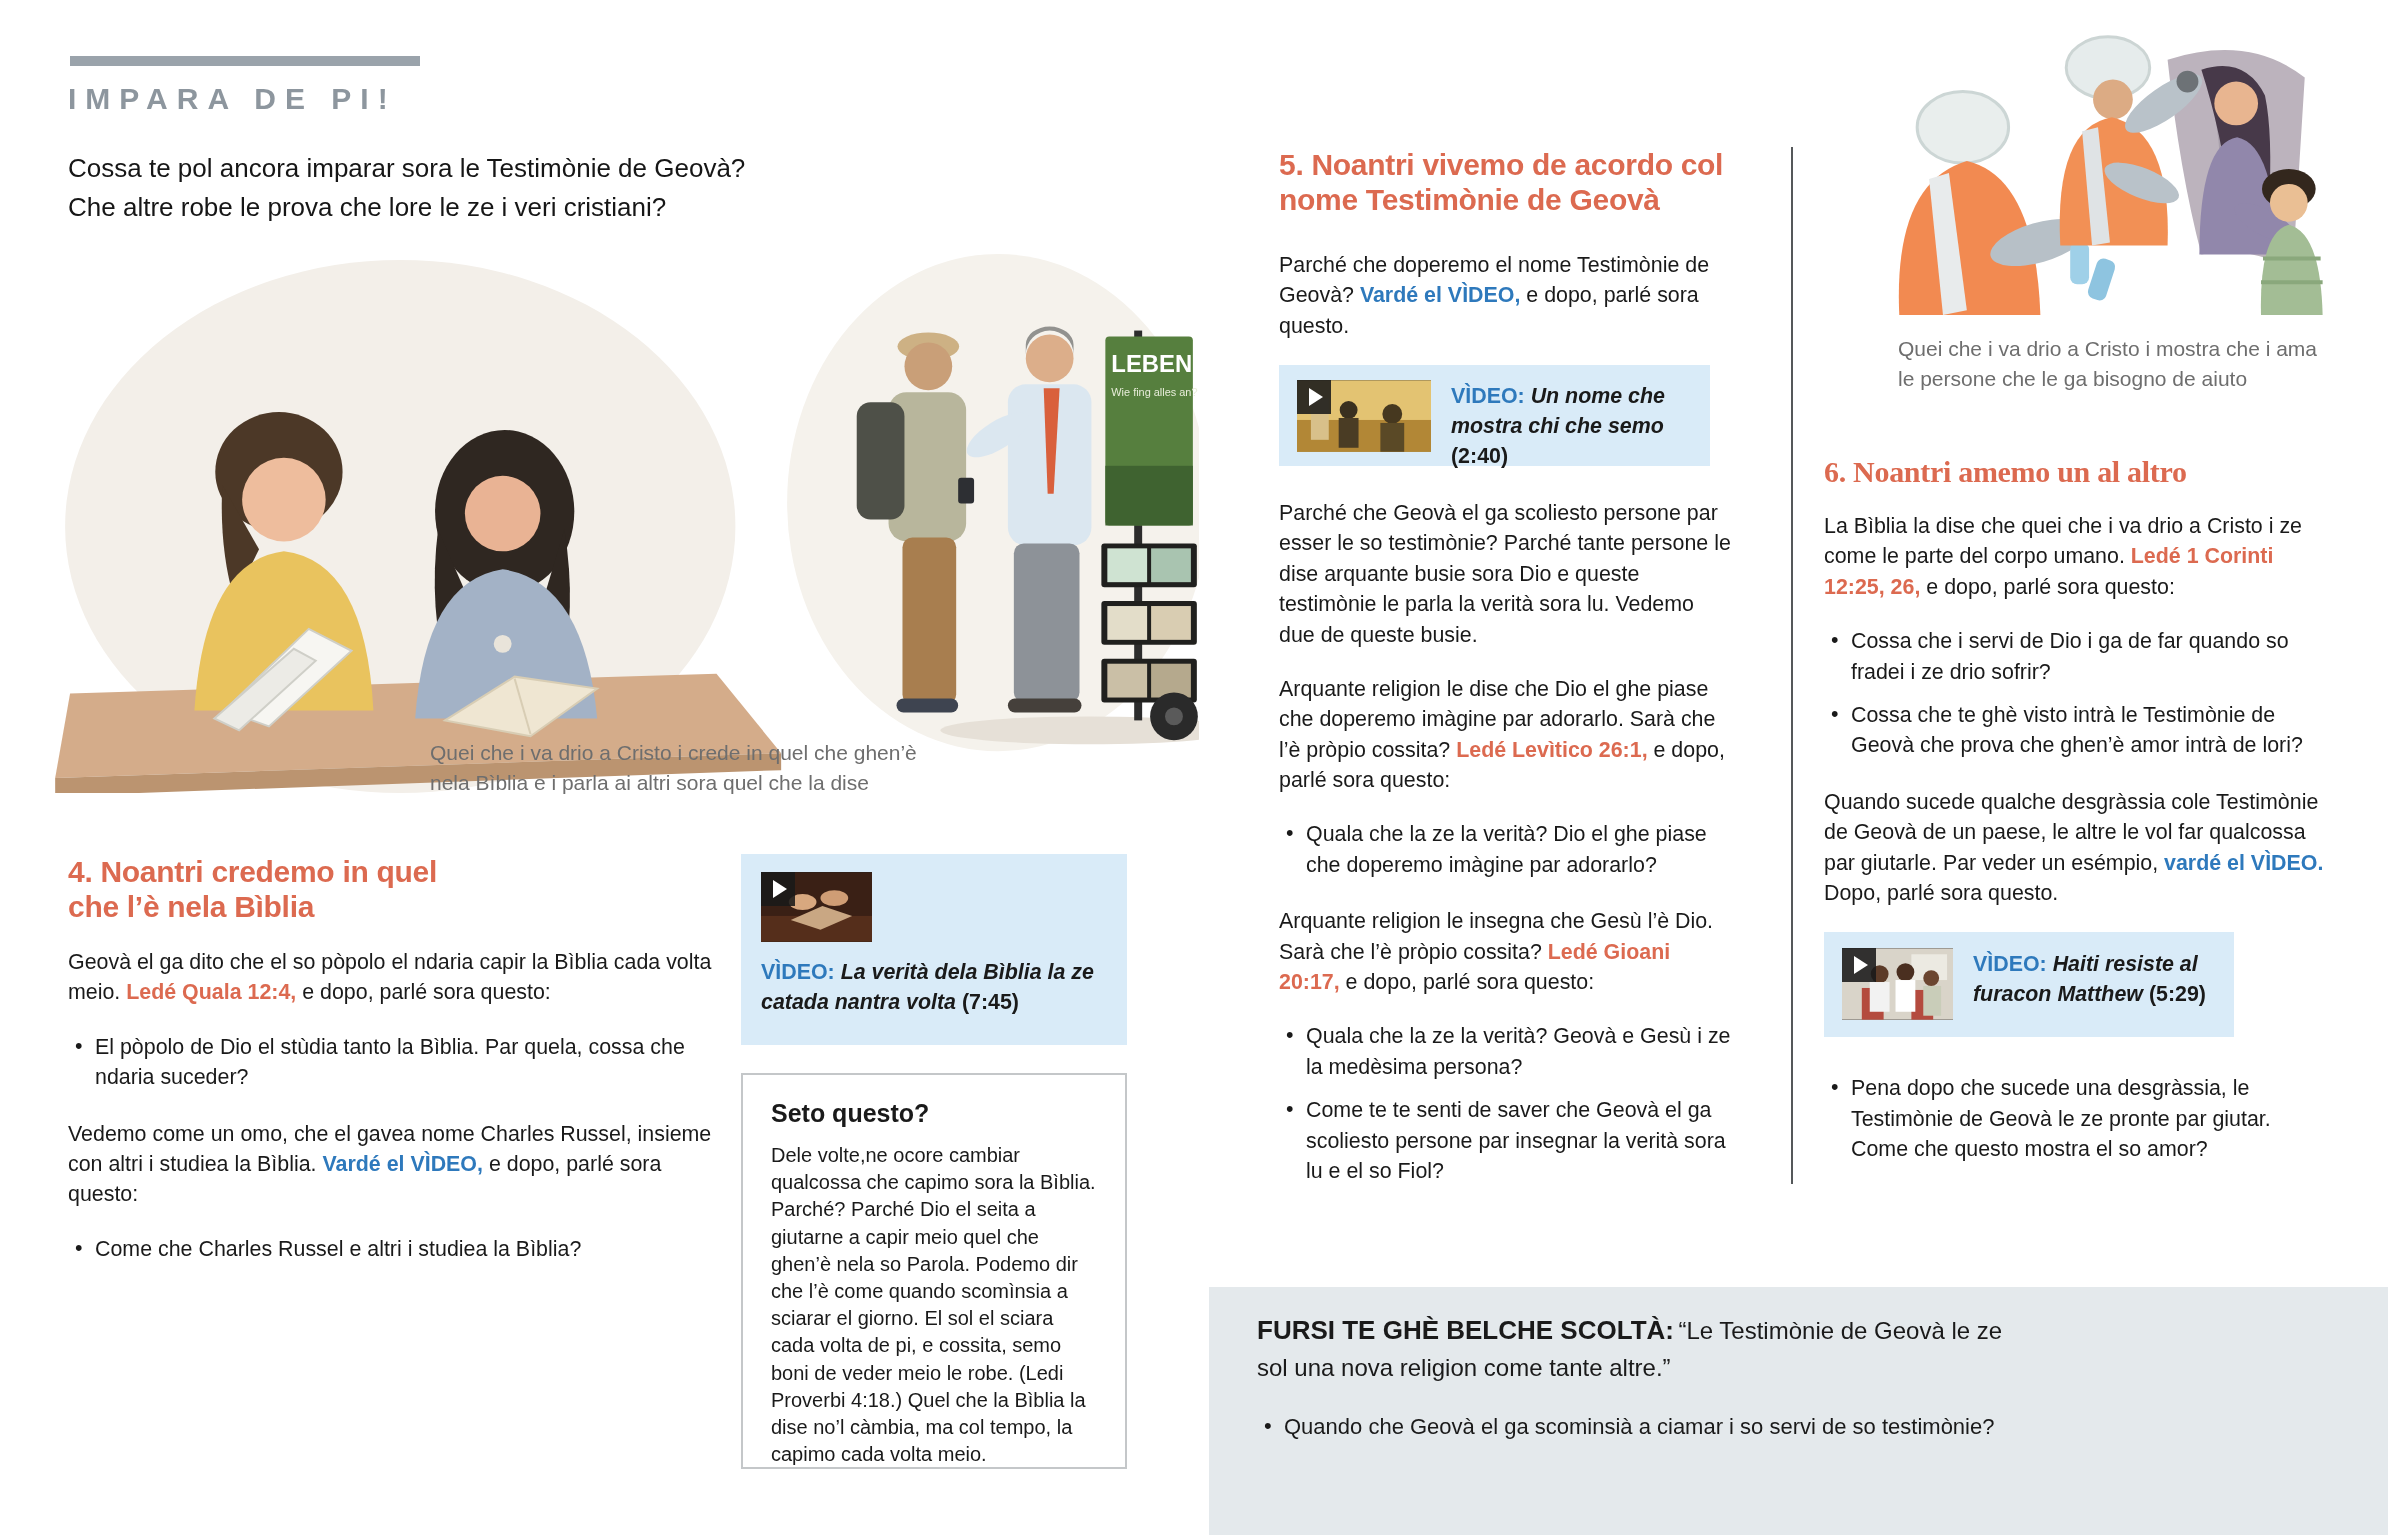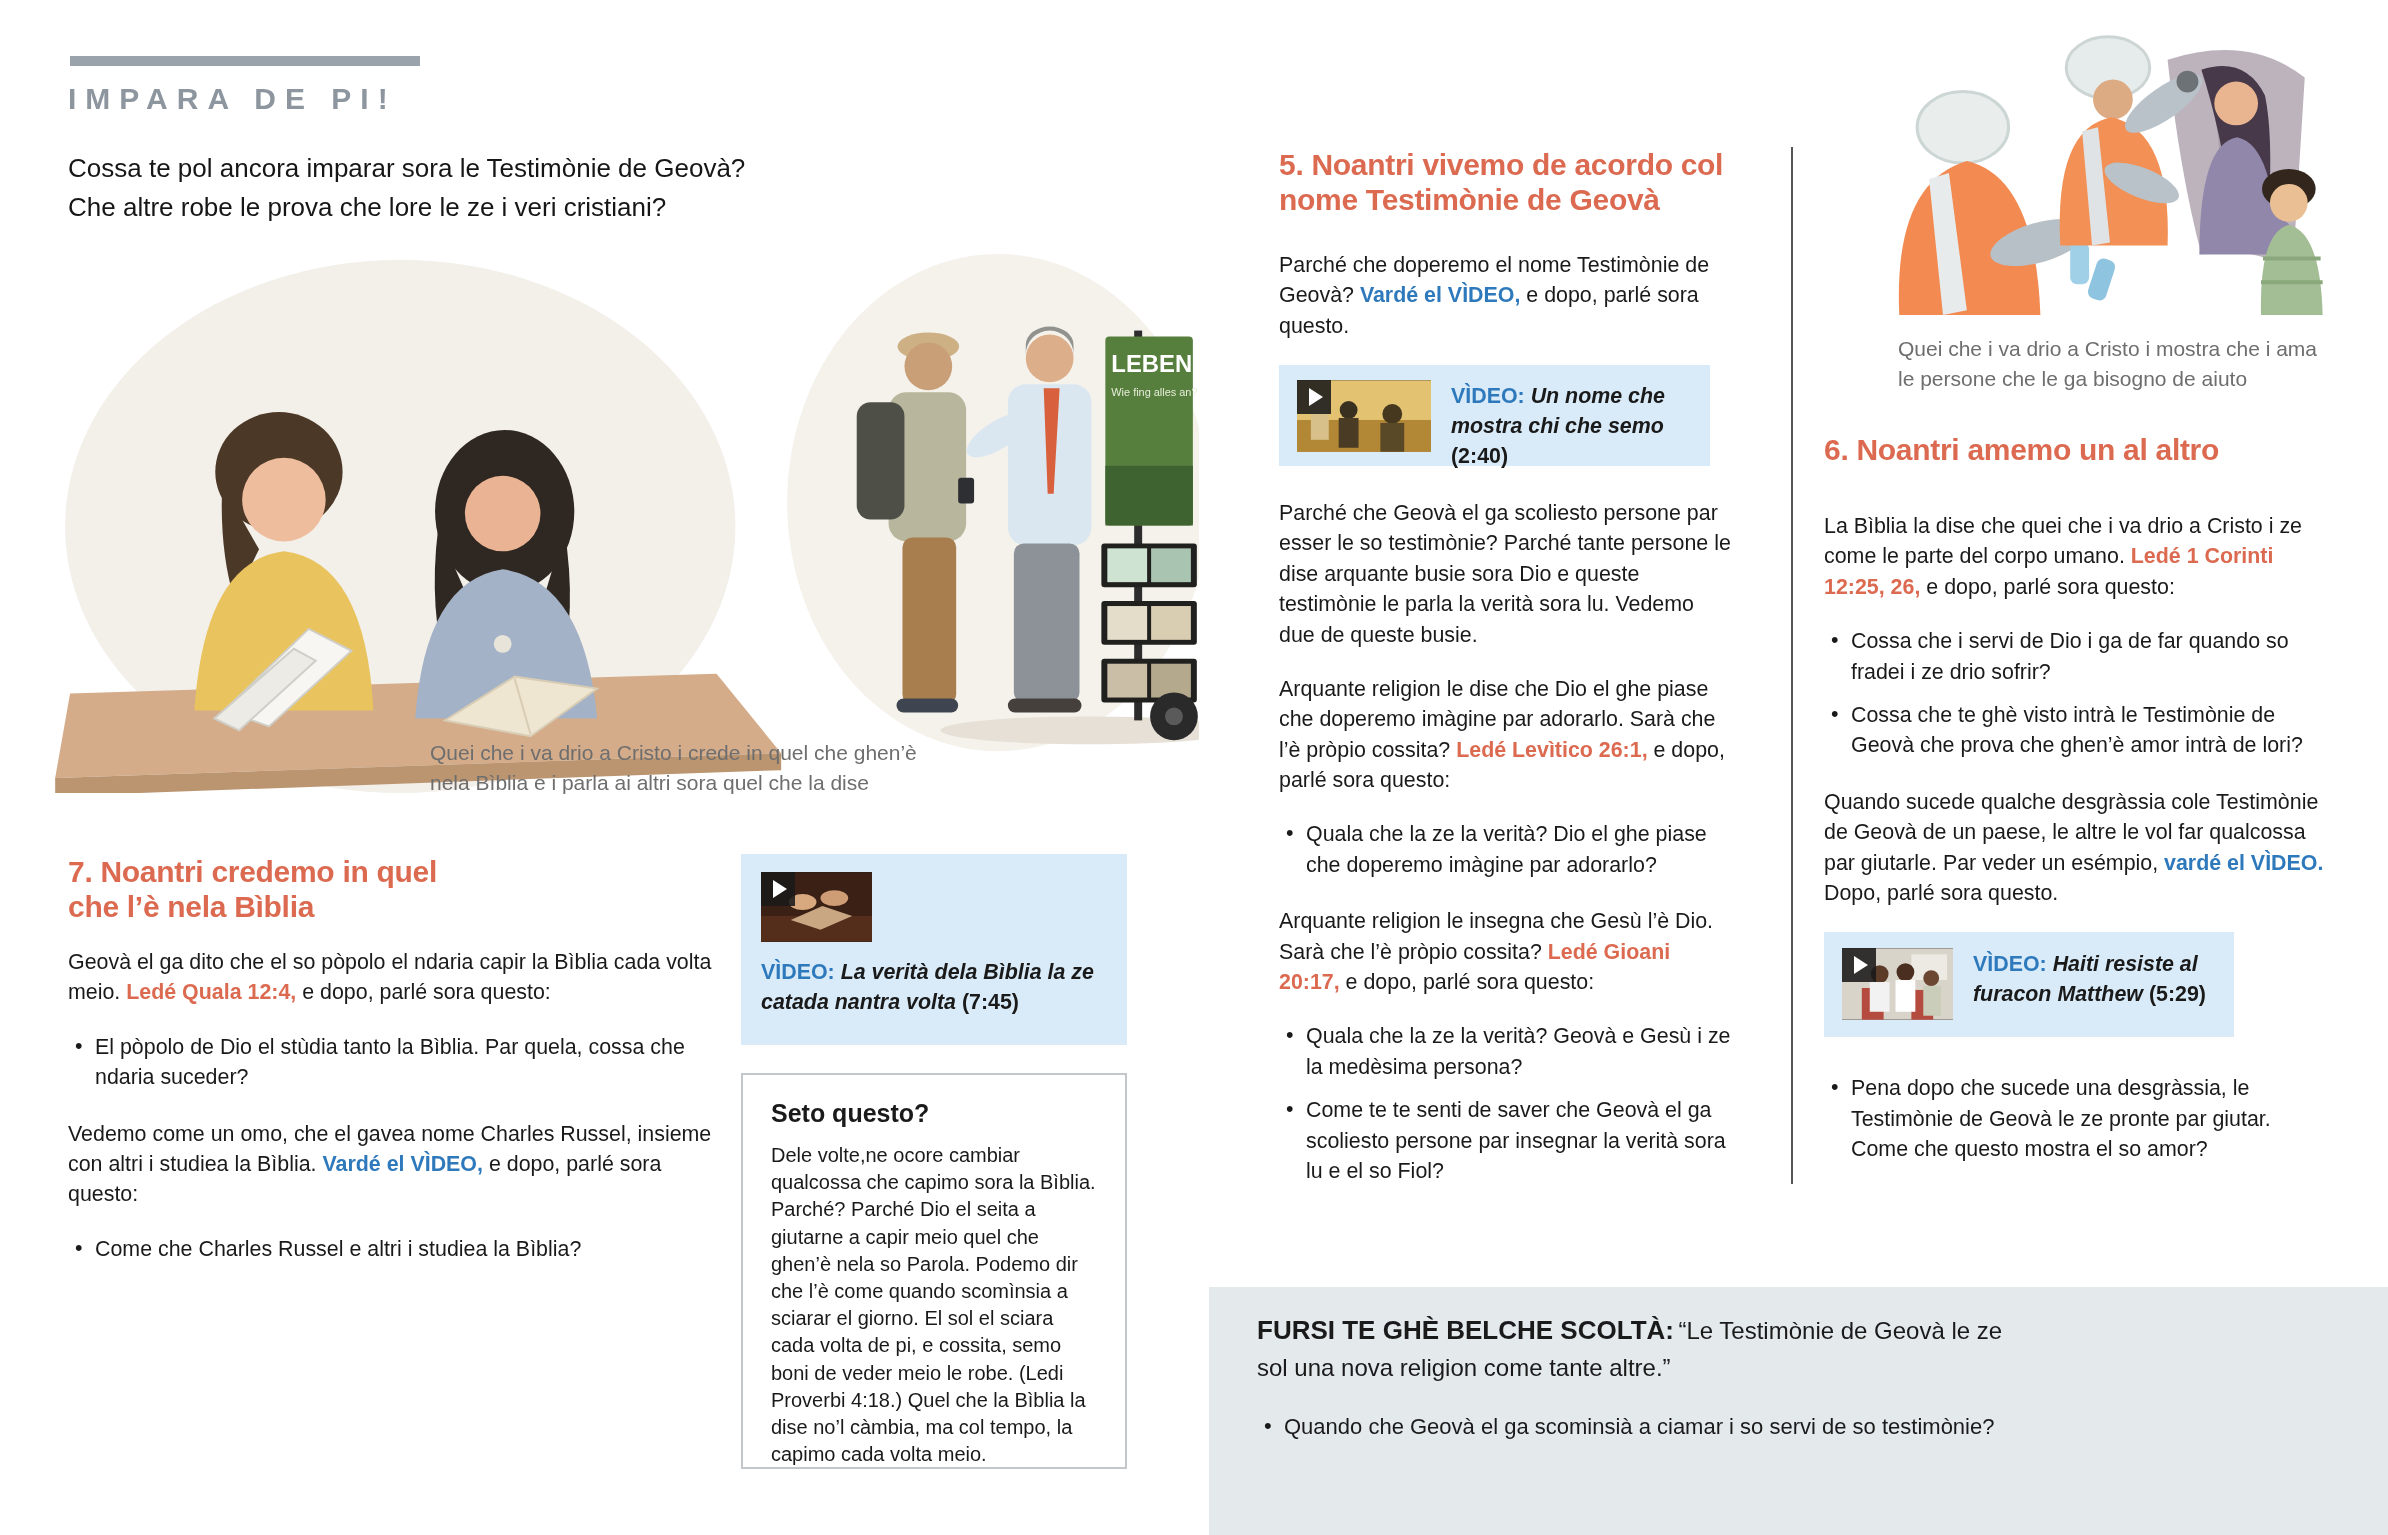--- a/index.html
+++ b/index.html
@@ -124,21 +124,21 @@
       <rect x="1052" y="410" width="96" height="44" rx="3" fill="#20201e"></rect>
       <rect x="1058" y="415" width="40" height="34" fill="#cabfa6"></rect>
       <rect x="1102" y="415" width="40" height="34" fill="#b5a98d"></rect>
       <circle cx="1125" cy="468" r="24" fill="#2a2a2a"></circle>
       <circle cx="1125" cy="468" r="9" fill="#5a5a5a"></circle>
     </g>
   </svg>
 </div>
 <div class="abs caption" style="left:430px;top:718px;width:498px;margin-top:20px;">Quei che i va drio a Cristo i crede in quel che ghen’è nela Bìblia e i parla ai altri sora quel che la dise</div>
 
-<div class="abs sec-heading" style="left:68px;top:854px;width:418px;">7. Noantri credemo in quel che l’è nela Bìblia</div>
+<div class="abs sec-heading" style="left:68px;top:854px;width:418px;">4. Noantri credemo in quel che l’è nela Bìblia</div>
 <div class="abs body-text" style="left:68px;top:947px;width:649px;">
   <p><span>Geovà el ga dito che el so pòpolo el ndaria capir la Bìblia cada volta meio. </span><span class="ref">Ledé Quala 12:4,</span><span> e dopo, parlé sora questo:</span></p>
   <ul class="bullets">
     <li><span>El pòpolo de Dio el stùdia tanto la Bìblia. Par quela, cossa che ndaria suceder?</span></li>
   </ul>
   <p><span>Vedemo come un omo, che el gavea nome Charles Russel, insieme con altri i studiea la Bìblia. </span><span class="vlink">Vardé el VÌDEO,</span><span> e dopo, parlé sora questo:</span></p>
   <ul class="bullets">
     <li><span>Come che Charles Russel e altri i studiea la Bìblia?</span></li>
   </ul>
 </div>
@@ -245,21 +245,21 @@
       <ellipse cx="420" cy="178" rx="27" ry="20" fill="#33271d"></ellipse>
       <circle cx="420" cy="192" r="19" fill="#eabf94"></circle>
       <path d="M392,305 Q390,222 420,214 Q452,222 454,305 Z" fill="#a3bd95"></path>
       <line x1="394" y1="248" x2="452" y2="248" stroke="#8aa87c" stroke-width="4"></line>
       <line x1="392" y1="272" x2="454" y2="272" stroke="#8aa87c" stroke-width="4"></line>
     </g>
   </svg>
 </div>
 <div class="abs caption" style="left:1898px;top:334px;width:438px;">Quei che i va drio a Cristo i mostra che i ama le persone che le ga bisogno de aiuto</div>
 
-<div class="abs sec-heading" style="left:1824px;top:432px;width:509px;">6. Noantri amemo un al altro</div>
+<div class="abs sec-heading" style="left:1824px;top:454px;width:509px;font-family:Liberation Serif, serif;">6. Noantri amemo un al altro</div>
 <div class="abs body-text" style="left:1824px;top:511px;width:509px;">
   <p><span>La Bìblia la dise che quei che i va drio a Cristo i ze come le parte del corpo umano. </span><span class="ref">Ledé 1 Corinti 12:25, 26,</span><span> e dopo, parlé sora questo:</span></p>
   <ul class="bullets">
     <li><span>Cossa che i servi de Dio i ga de far quando so fradei i ze drio sofrir?</span></li>
     <li><span>Cossa che te ghè visto intrà le Testimònie de Geovà che prova che ghen’è amor intrà de lori?</span></li>
   </ul>
   <p><span>Quando sucede qualche desgràssia cole Testimònie de Geovà de un paese, le altre le vol far qualcossa par giutarle. Par veder un esémpio, </span><span class="vlink">vardé el VÌDEO.</span><span> Dopo, parlé sora questo.</span></p>
 
   <div class="video-box" style="width:410px;height:105px;padding:16px 18px;display:flex;gap:20px;margin:4px 0 36px 0;">
     <div class="thumb" style="width:111px;height:72px;">

